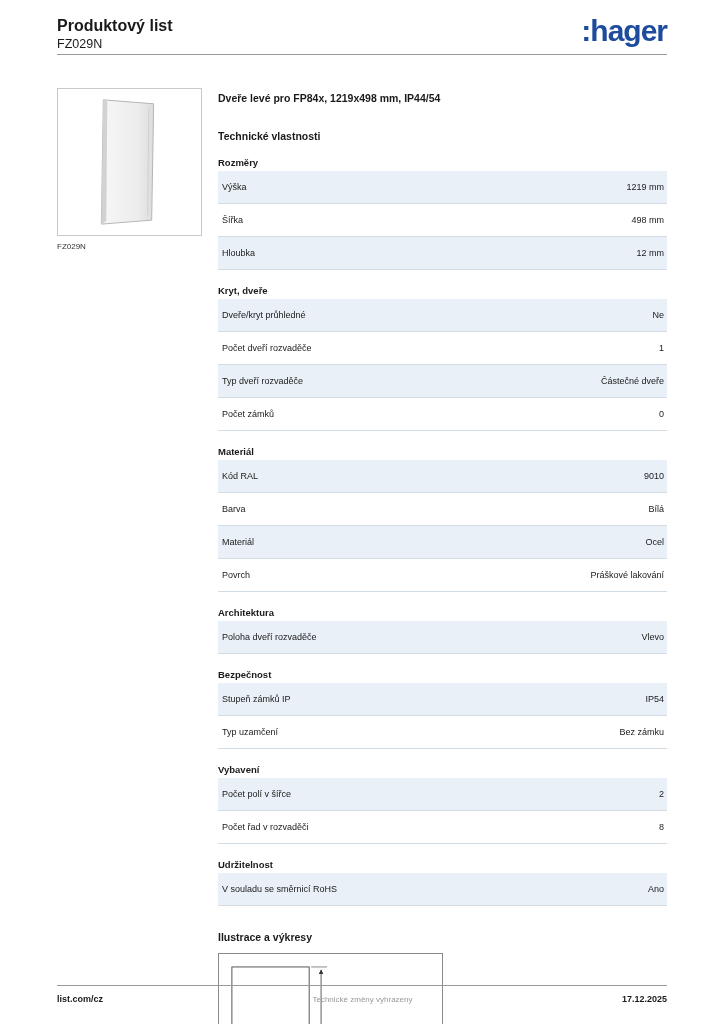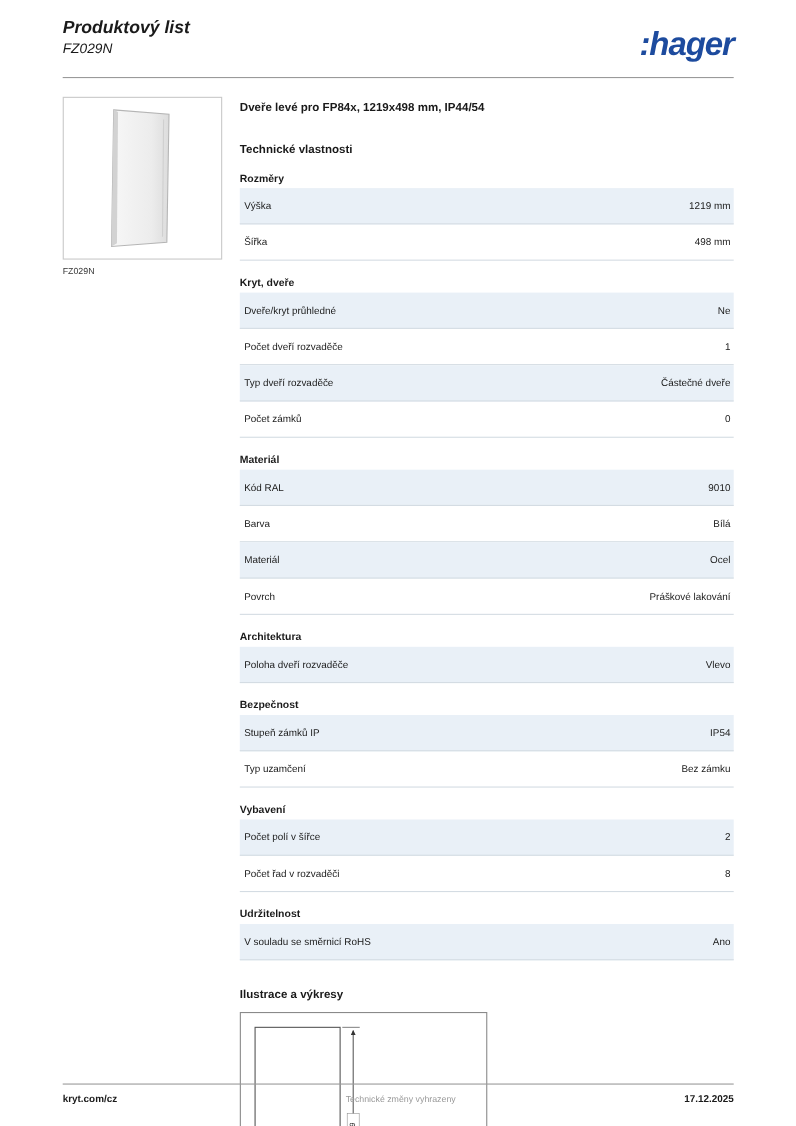--- a/index.html
+++ b/index.html
@@ -10,26 +10,25 @@
     background:#fff;
     font-family:"Liberation Sans", sans-serif;
     color:#1a1a1a;
     overflow:hidden;
   }
   
   .header {
     position:absolute; top:16px; left:57px; right:57px;
     display:flex; justify-content:space-between; align-items:flex-start;
     border-bottom:1px solid #9a9a9a;
-    padding-bottom:14px;
-    font-style:italic;
+    padding-bottom:2px;
   }
   .doc-title { font-size:16px; font-weight:bold; line-height:1.25; }
   .doc-code  { font-size:12.5px; line-height:1.3; }
-  .logo { font-size:30px; font-weight:bold; letter-spacing:-1px; color:var(--brand,#1d4b9e); line-height:1; margin-top:10px; }
+  .logo { font-size:30px; font-weight:bold; letter-spacing:-1px; color:var(--brand,#1d4b9e); line-height:1; margin-top:0; }
   
   .main {
     position:absolute; top:88px; left:57px; right:57px;
     display:flex; gap:16px; align-items:flex-start;
   }
   .left-col { width:145px; flex:0 0 145px; }
   .image-box {
     width:145px; height:148px;
     border:1px solid #c9c9c9;
     background:#fff;
@@ -116,20 +115,24 @@
         <h3>Rozměry</h3>
         <div class="rows">
           <div class="row">
             <span class="lbl">Výška</span>
             <span class="val">1219 mm</span>
           </div>
           <div class="row">
             <span class="lbl">Šířka</span>
             <span class="val">498 mm</span>
           </div>
+          <div class="row">
+            <span class="lbl">Hloubka</span>
+            <span class="val">12 mm</span>
+          </div>
         </div>
       </div>
 
       <div class="spec-section">
         <h3>Kryt, dveře</h3>
         <div class="rows">
           <div class="row">
             <span class="lbl">Dveře/kryt průhledné</span>
             <span class="val">Ne</span>
           </div>
@@ -240,18 +243,18 @@
           <line x1="16" y1="213" x2="88" y2="213" stroke="#333" stroke-width="0.8" marker-start="url(#arr)" marker-end="url(#arr)"></line>
           <rect x="39" y="218" width="26" height="11" fill="#fff" stroke="#888" stroke-width="0.5"></rect>
           <text class="dim-text" x="52" y="226" text-anchor="middle">498</text>
         </svg>
       </div>
 
     </div>
   </div>
 
   <div class="footer">
-    <div class="site">kryt.com/cz</div>
+    <div class="site">list.com/cz</div>
     <div class="notice">Technické změny vyhrazeny</div>
     <div class="date">17.12.2025</div>
   </div>
 
 </div>
 
 </body></html>

